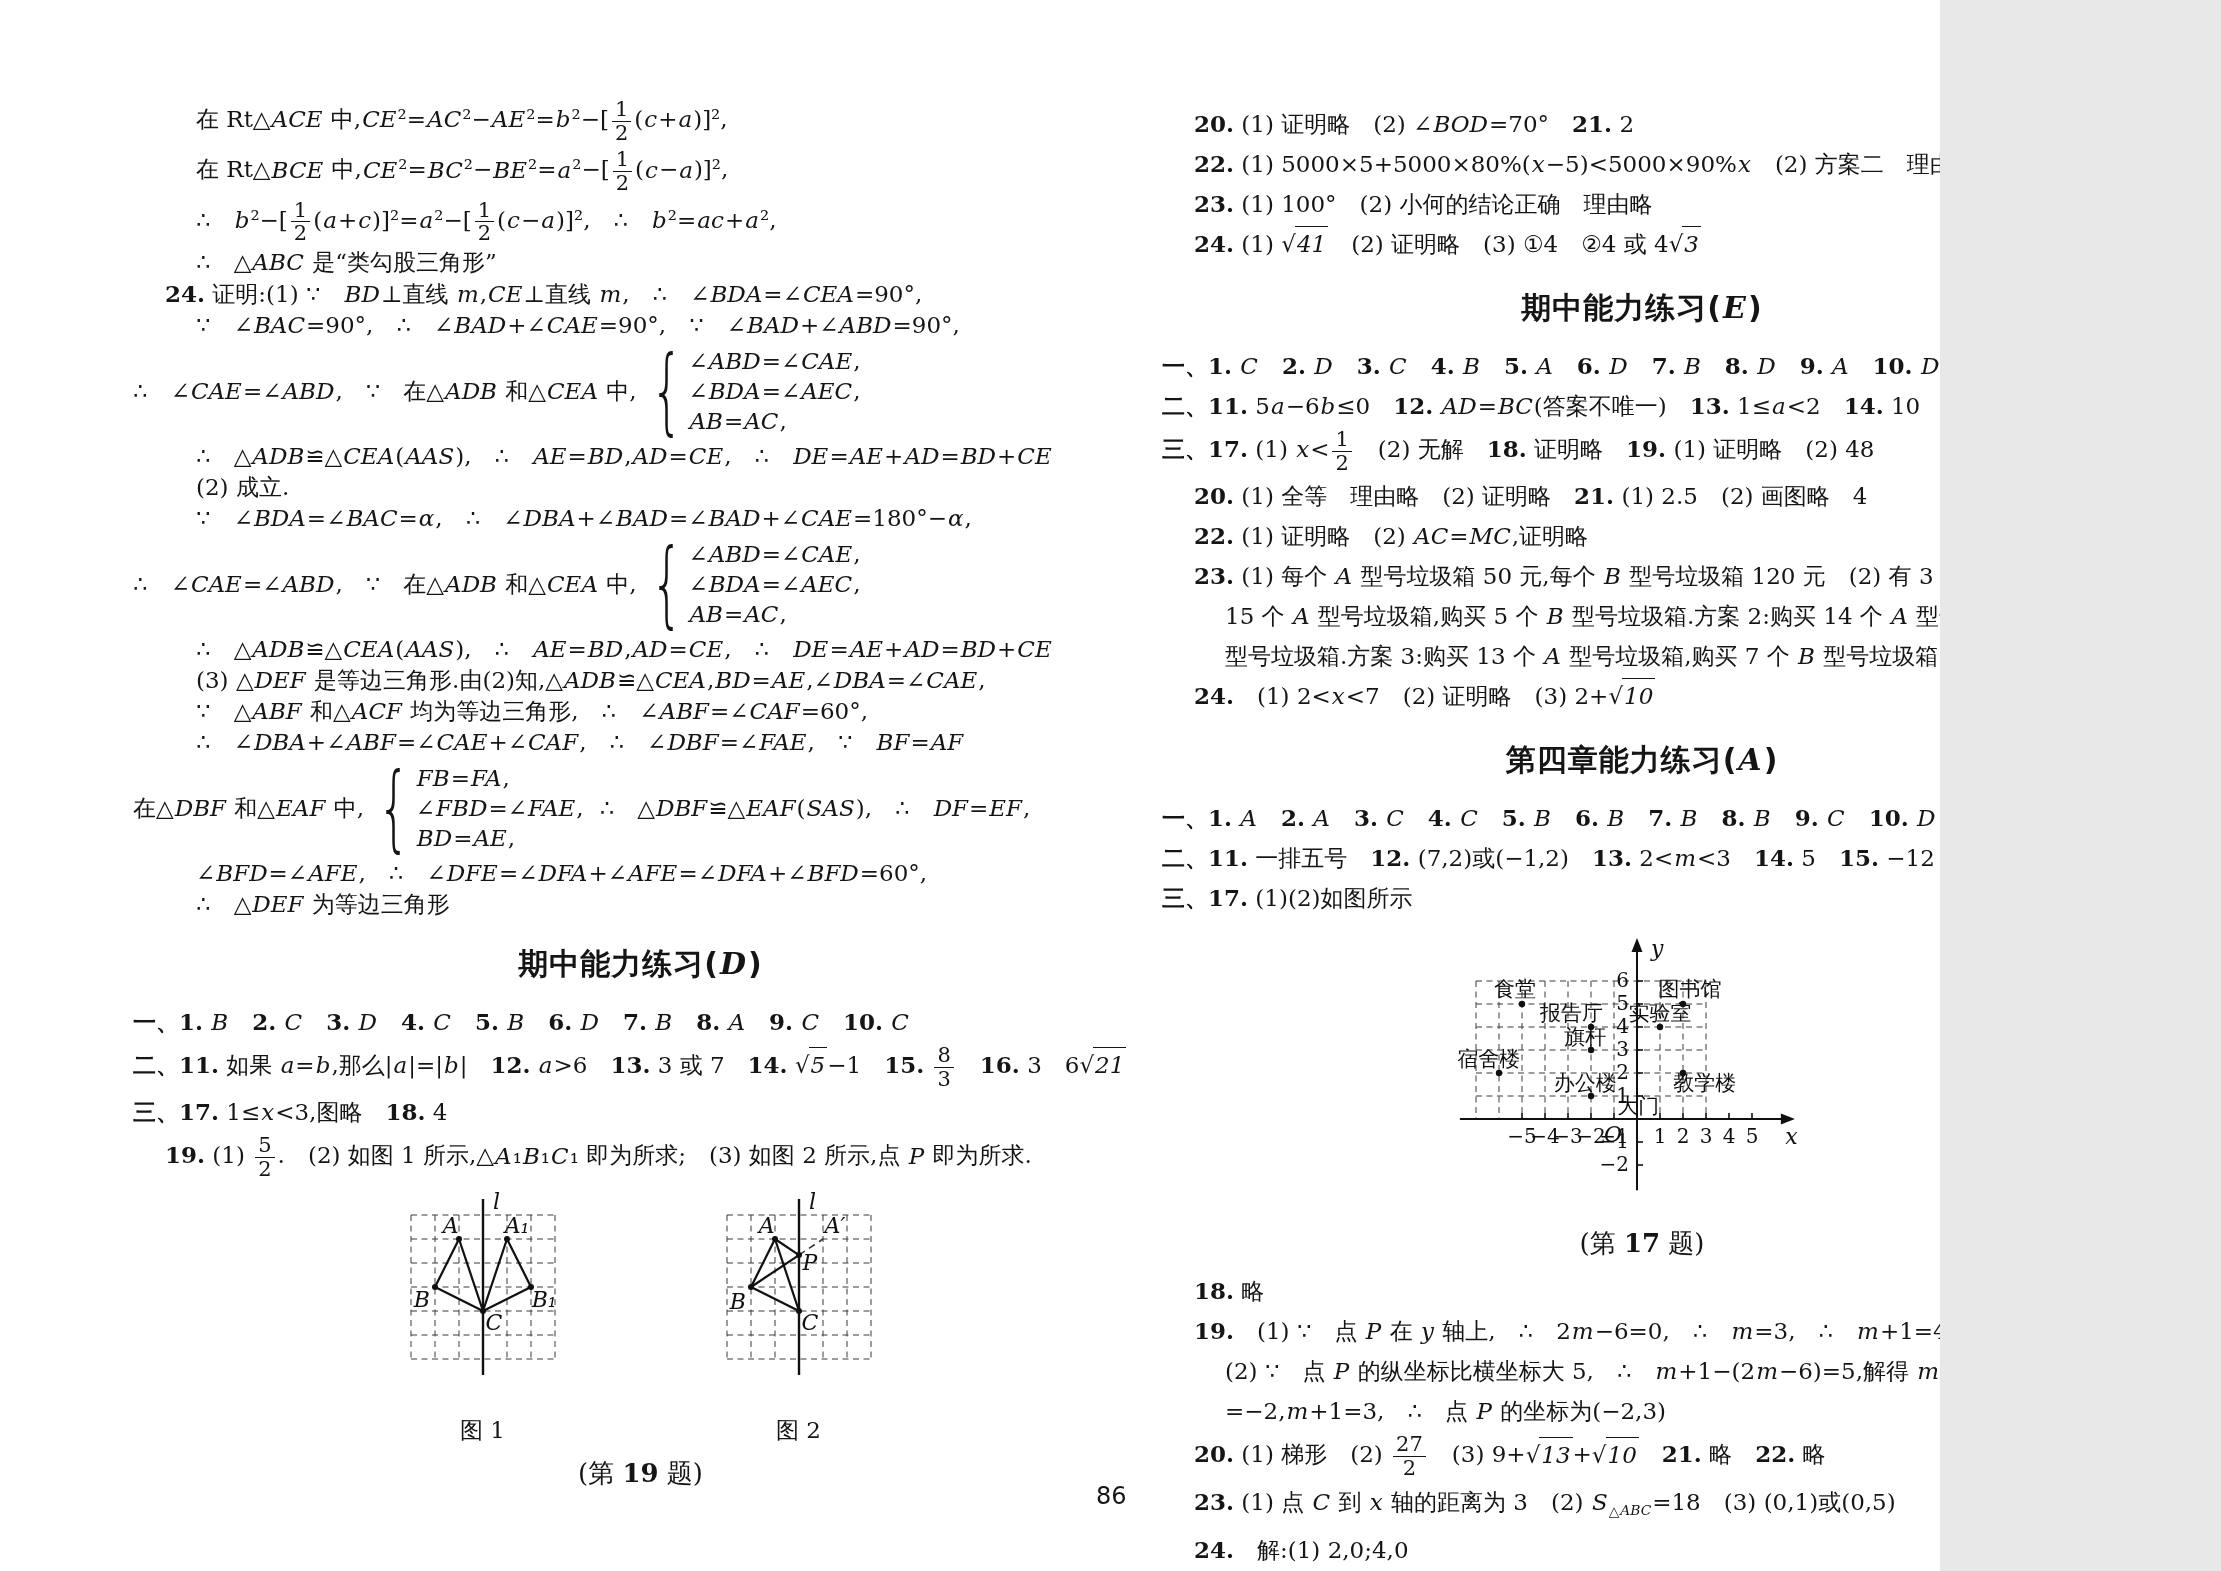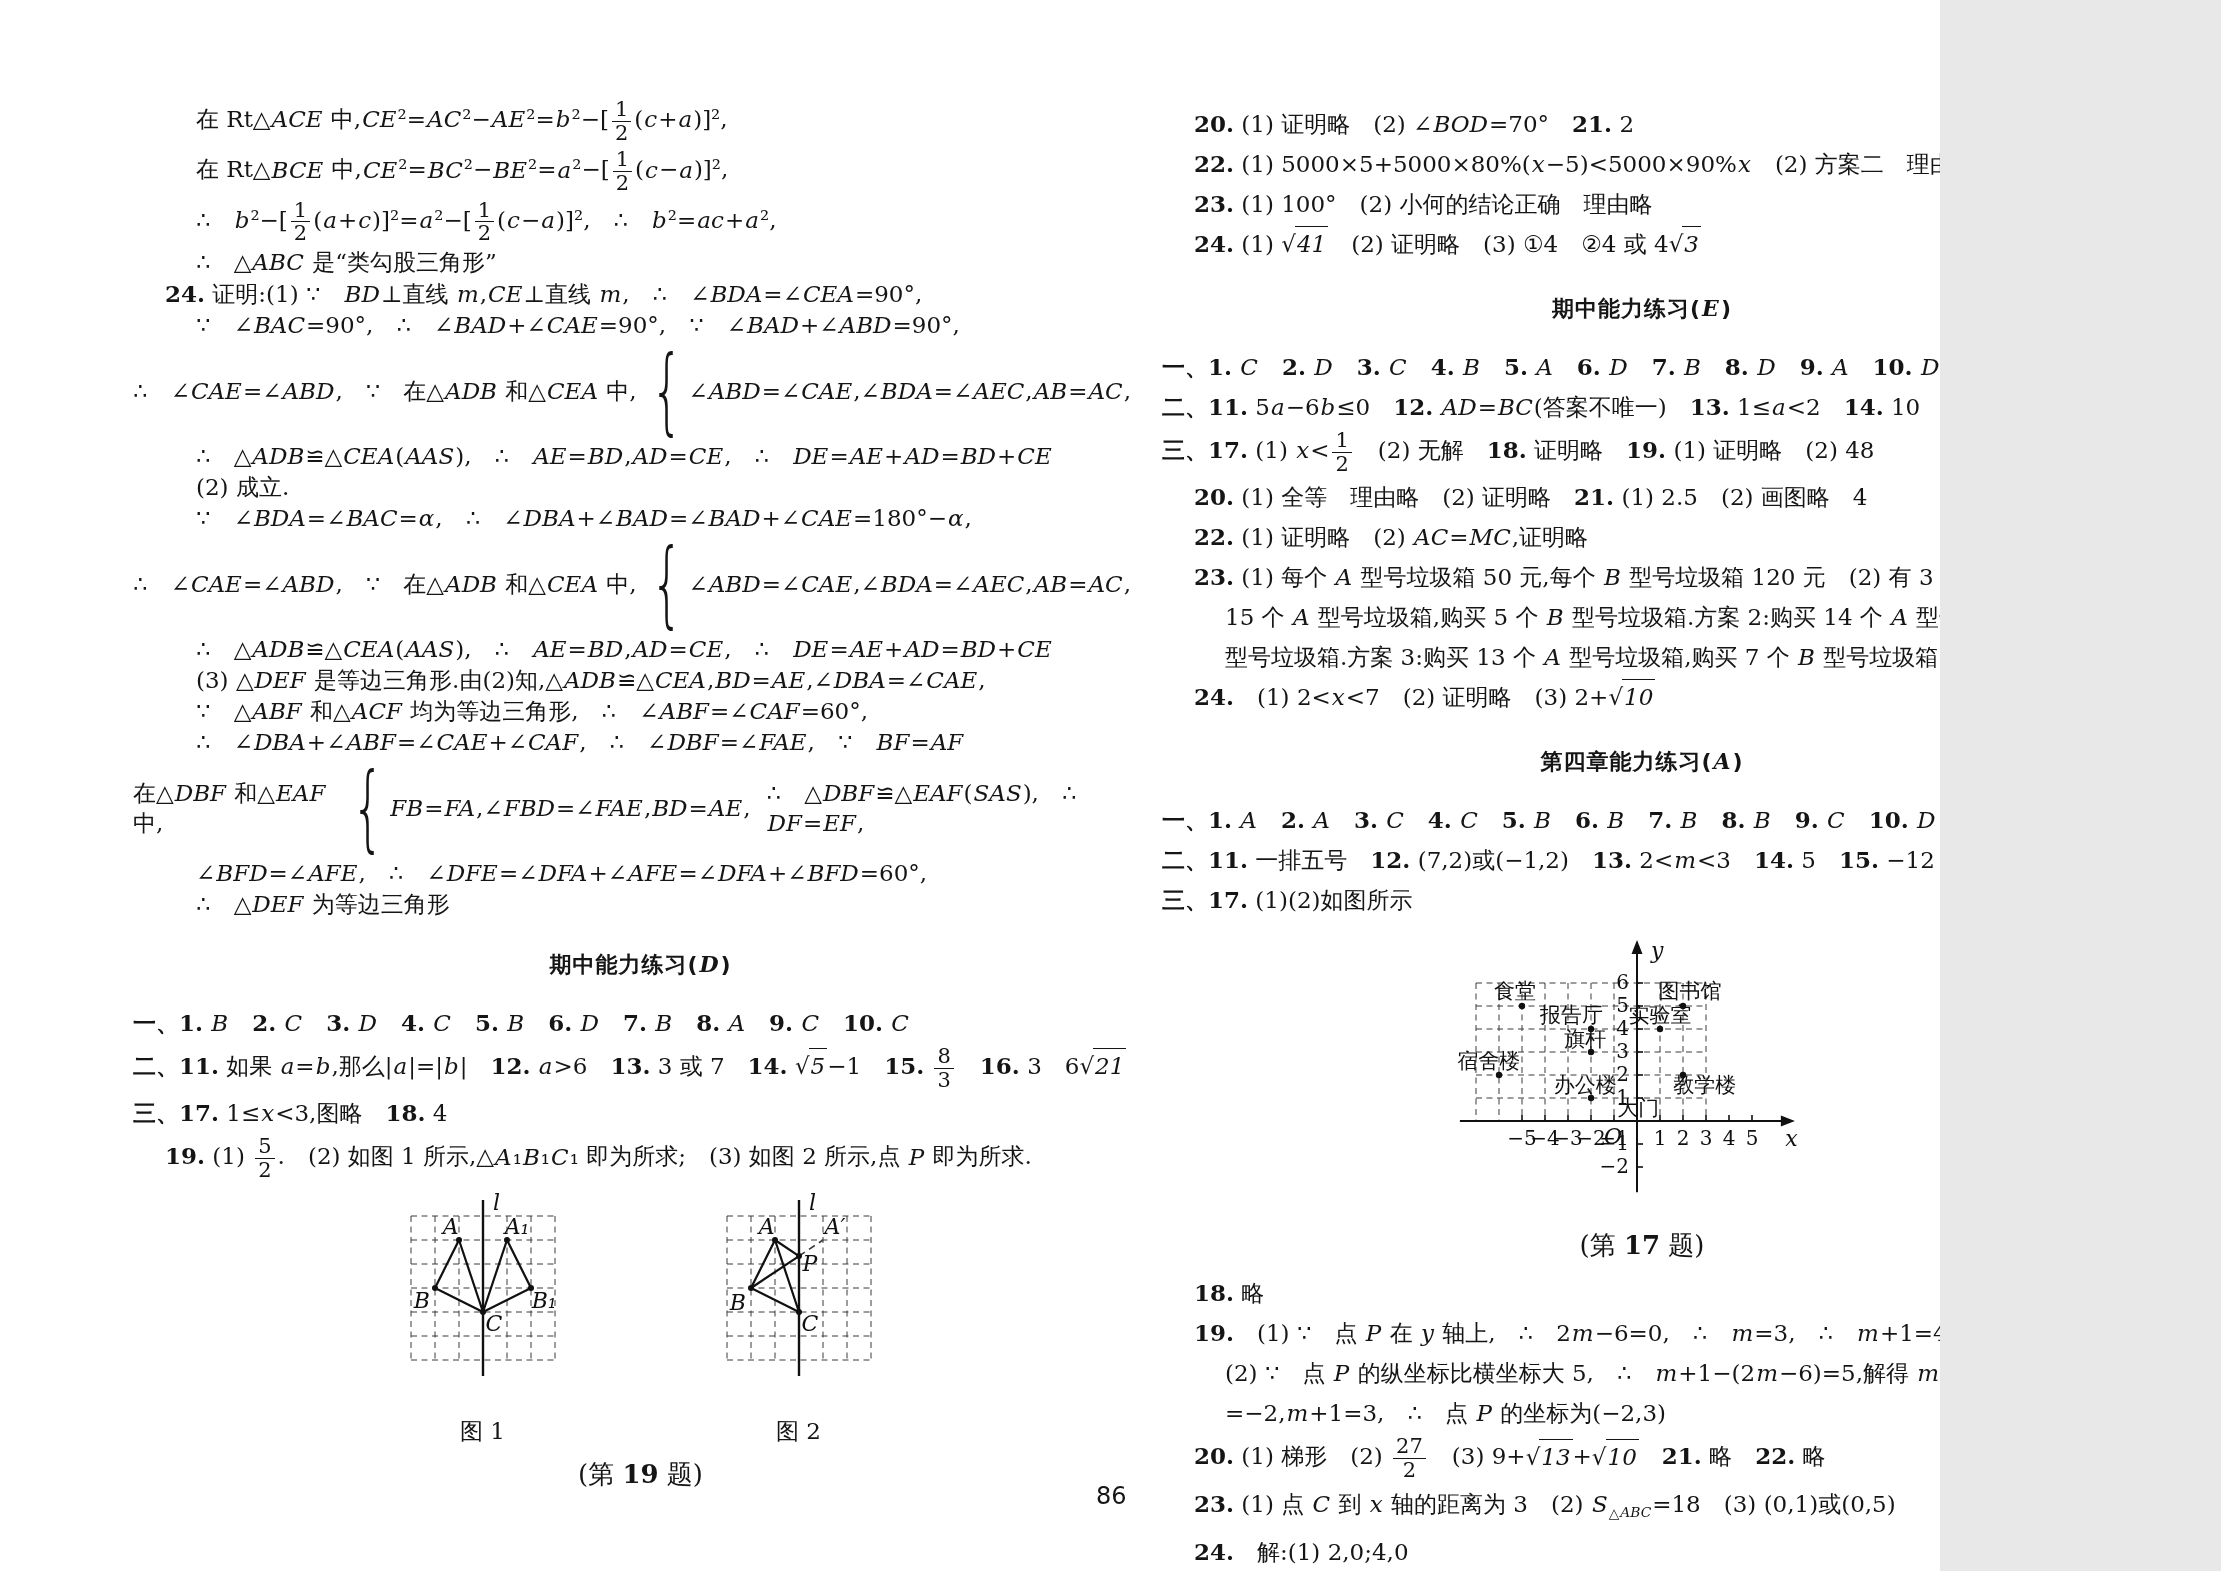--- a/index.html
+++ b/index.html
@@ -16,26 +16,26 @@
   .ind2{margin-left:63px;}
   i{font-style:italic;font-family:"DejaVu Serif",serif;padding:0 1px;}
   b{font-weight:bold;}
   sub{font-size:0.60em;}
   .frac{display:inline-flex;flex-direction:column;text-align:center;vertical-align:middle;
         font-size:21px;line-height:1.08;margin:2px 3px;}
   .frac .fd{border-top:1.7px solid #151515;padding:0 3px;}
   .frac .fn{padding:0 3px;}
   .sqrt{white-space:nowrap;}
   .sqrt .vinc{border-top:1.7px solid #151515;padding:4px 2px;margin-left:-1px;font-style:italic;}
-  .sec-title{font-size:22px;font-weight:bold;text-align:center;margin:26px 0 20px 0;
+  .sec-title{font-size:30px;font-weight:bold;text-align:center;margin:26px 0 20px 0;
              font-family:"DejaVu Sans","Liberation Sans",sans-serif;letter-spacing:1px;line-height:36px;}
   .case-row{display:flex;align-items:center;margin:4px 0;line-height:30px;}
   .brace{font-family:"DejaVu Sans",sans-serif;font-size:94px;font-weight:200;display:inline-block;
          transform:scaleX(.55);line-height:92px;margin:0 -8px 0 0;}
-  .case-items{display:inline-flex;line-height:30px;}
+  .case-items{display:inline-flex;flex-direction:column;line-height:30px;}
   .case-right{margin-left:16px;}
   .figpair{display:flex;justify-content:center;gap:120px;margin-top:16px;}
   .figunit{text-align:center;}
   .figlabel{text-align:center;font-size:23px;margin-top:4px;}
   .caption{text-align:center;font-size:26px;margin-top:10px;}
   .coordwrap{text-align:center;margin:6px 0 10px 0;}
   .pagenum{position:absolute;left:1096px;top:1482px;font-size:24px;
            font-family:"DejaVu Sans","Liberation Sans",sans-serif;}
   
   svg{overflow:visible;}

